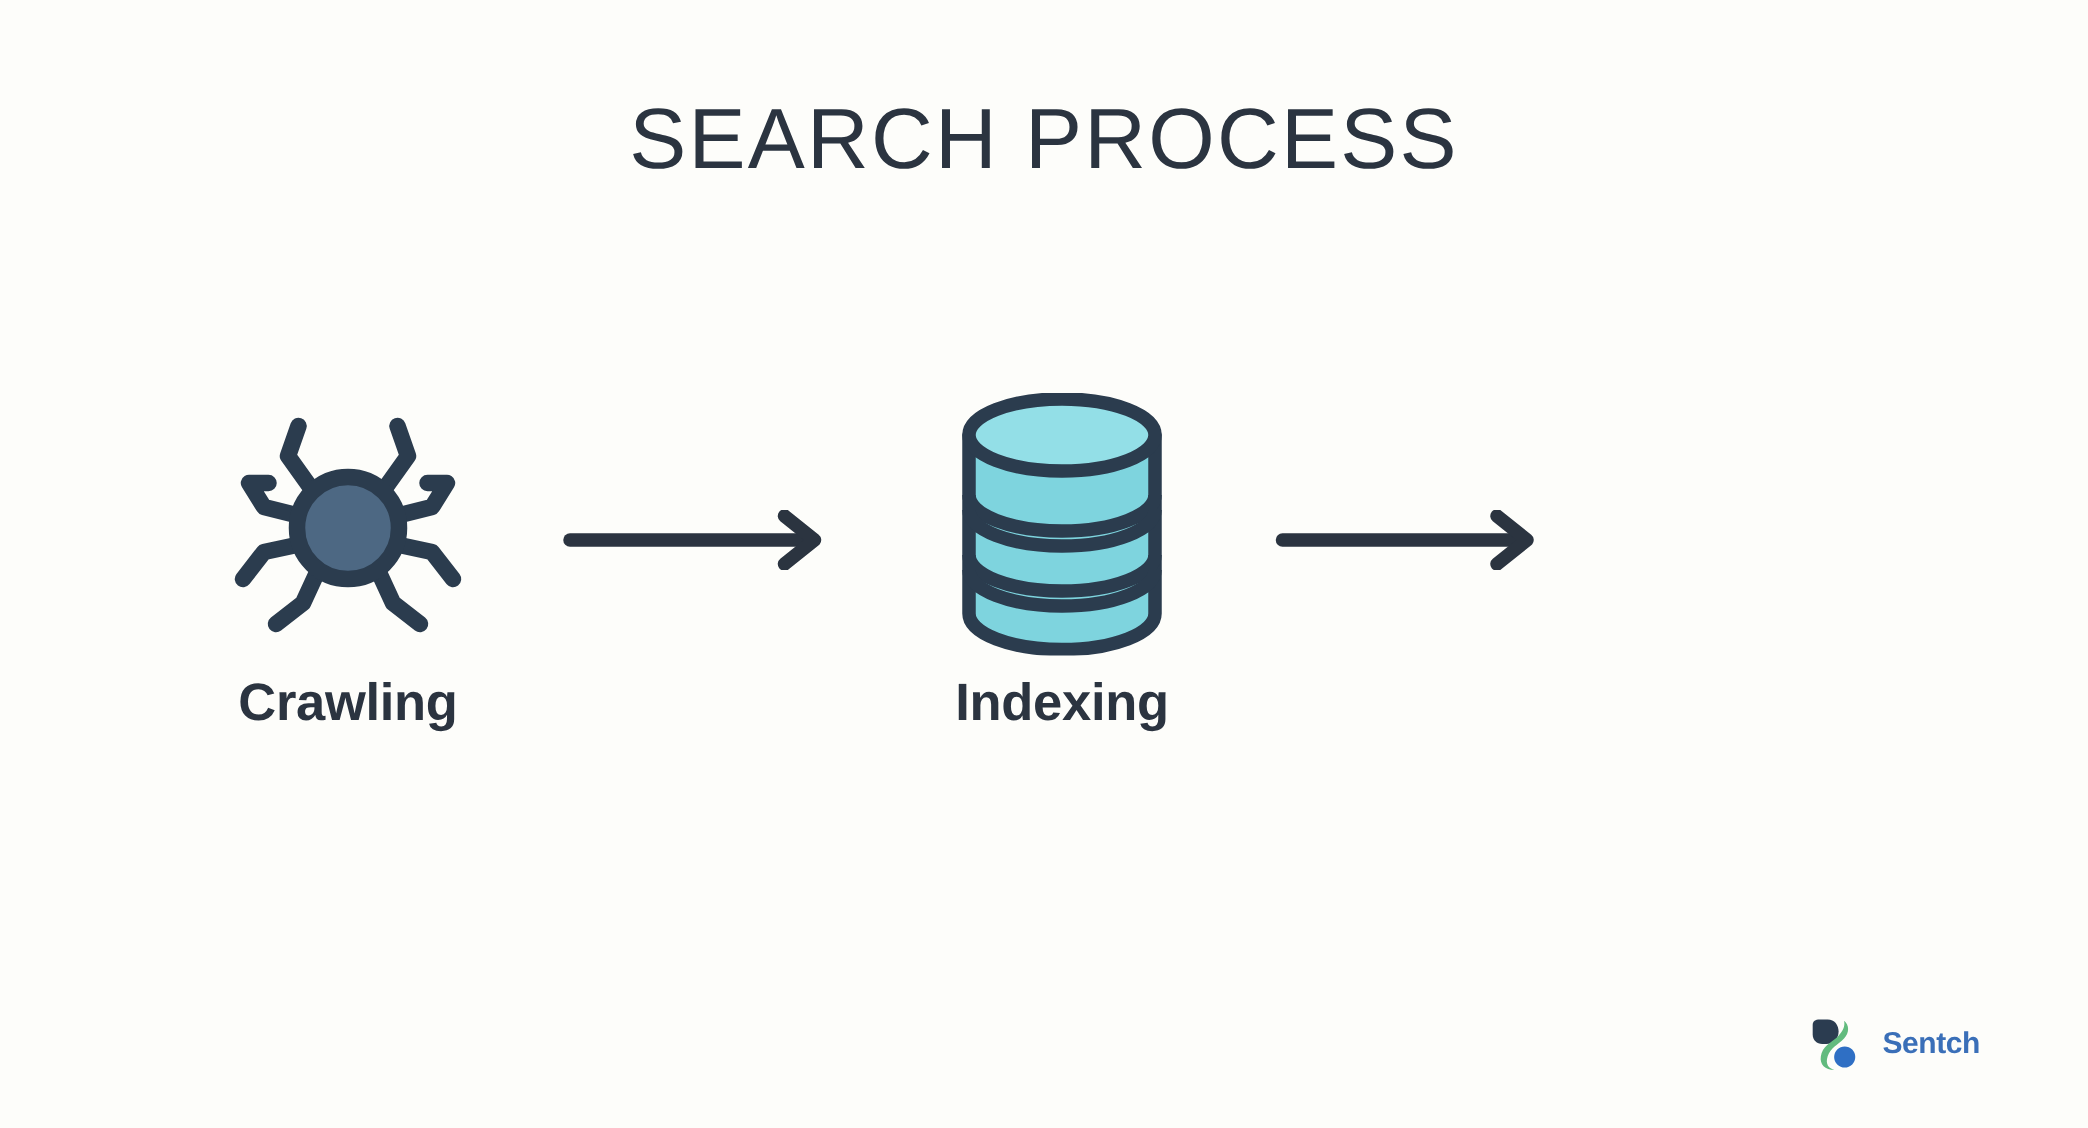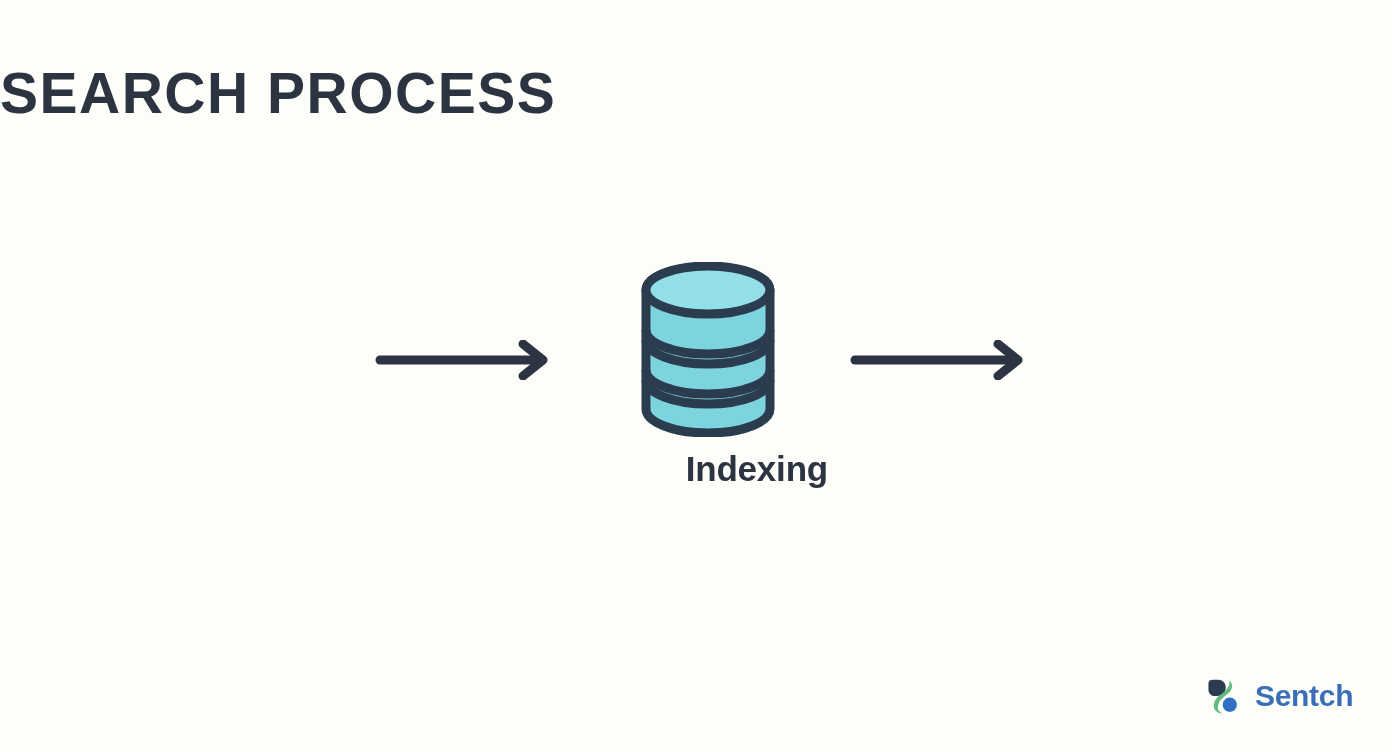--- a/index.html
+++ b/index.html
@@ -20,22 +20,23 @@
     height: 752px;
     background: #fdfdfa;
   }
 
   
   .title {
     position: absolute;
     top: 62px;
     left: 0;
     width: 1392px;
+    text-align: center;
     font-size: 57px;
-    font-weight: bold;
+    font-weight: normal;
     letter-spacing: 1.5px;
     color: #2b3440;
     line-height: 1.1;
     white-space: nowrap;
   }
 
   
   .flow {
     position: absolute;
     top: 262px;
@@ -59,21 +60,21 @@
   .step-label {
     margin-top: 14px;
     font-size: 35px;
     font-weight: bold;
     color: #2b3440;
     letter-spacing: -0.2px;
     line-height: 1;
   }
 
   #step-crawling { left: 112px; }
-  #step-indexing { left: 588px; text-align: right; }
+  #step-indexing { left: 588px; }
   #step-ranking  { left: 1064px; }
 
   .arrow {
     position: absolute;
     top: 78px;
     width: 180px;
     height: 40px;
   }
   #arrow-1 { left: 375px; }
   #arrow-2 { left: 850px; }
@@ -82,36 +83,62 @@
   .logo {
     position: absolute;
     left: 1203px;
     top: 676px;
     display: flex;
     align-items: center;
     gap: 12px;
   }
   .logo-mark { width: 40px; height: 40px; display:block; }
   .logo-text {
-    font-size: 30px;
+    font-size: 20px;
     font-weight: bold;
     color: #3a6fb8;
     letter-spacing: -0.3px;
     line-height: 1;
   }
 </style>
 </head>
 <body>
 
 <div class="canvas">
 
   <div class="title">SEARCH PROCESS</div>
 
   <div class="flow">
 
+    <div class="step" id="step-crawling">
+      <div class="step-icon">
+        <svg width="160" height="160" viewBox="0 0 160 160">
+          <g fill="none" stroke="#2b3c4e" stroke-width="11" stroke-linecap="round" stroke-linejoin="round">
+
+            <path d="M60 62 L40 34 L47 14"></path>
+
+            <path d="M100 62 L120 34 L113 14"></path>
+
+            <path d="M52 75 L24 68 L14 52 L27 52"></path>
+
+            <path d="M108 75 L136 68 L146 52 L133 52"></path>
+
+            <path d="M52 92 L24 98 L10 116"></path>
+
+            <path d="M108 92 L136 98 L150 116"></path>
+
+            <path d="M62 106 L50 132 L32 146"></path>
+
+            <path d="M98 106 L110 132 L128 146"></path>
+          </g>
+          <circle cx="80" cy="82" r="34" fill="#4d6883" stroke="#2b3c4e" stroke-width="11"></circle>
+        </svg>
+      </div>
+      <div class="step-label">Crawling</div>
+    </div>
 
     <div class="step" id="step-indexing">
       <div class="step-icon">
         <svg width="160" height="175" viewBox="0 0 160 175">
           <g stroke="#2b3c4e" stroke-width="9" stroke-linejoin="round" fill="#7ed4de">
 
             <path d="M18 28 L18 147 a62 24 0 0 0 124 0 L142 28 Z"></path>
 
             <path d="M18 68 a62 24 0 0 0 124 0" fill="none"></path>
             <path d="M18 78 a62 24 0 0 0 124 0" fill="none"></path>

